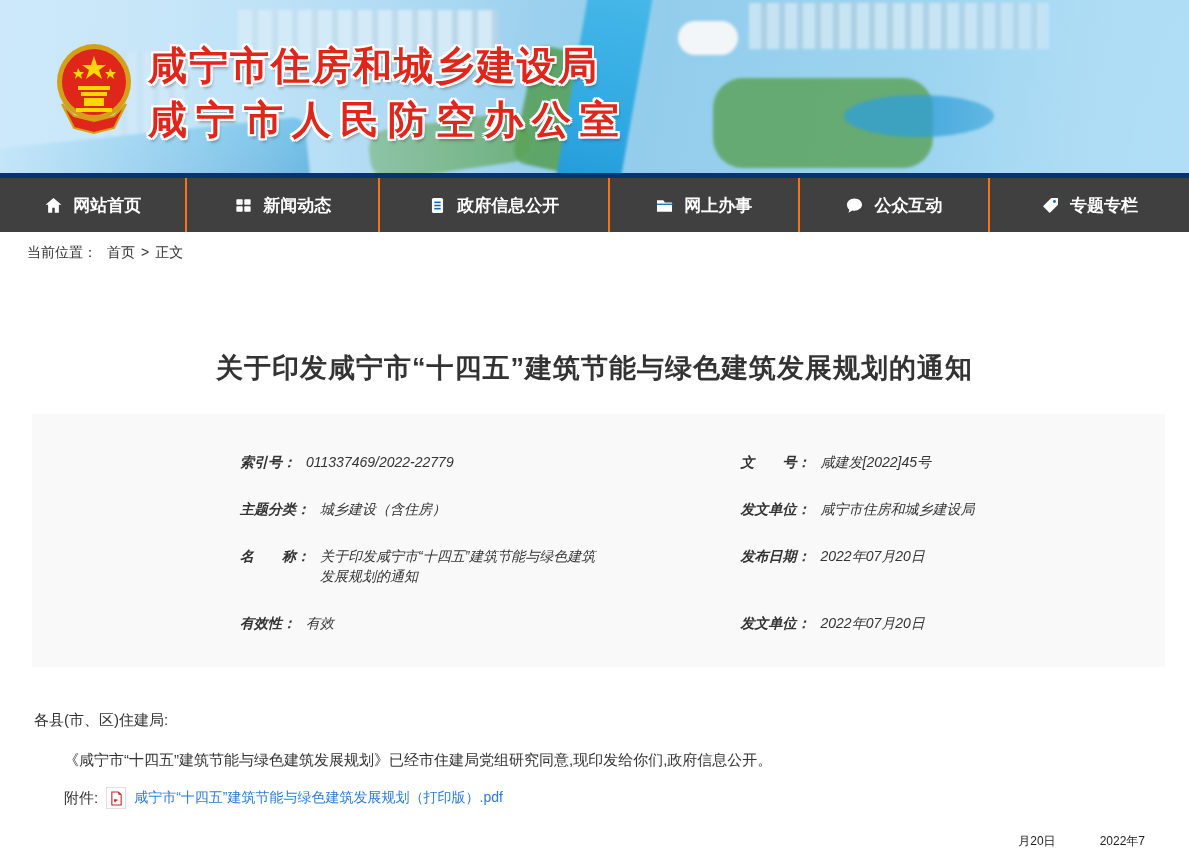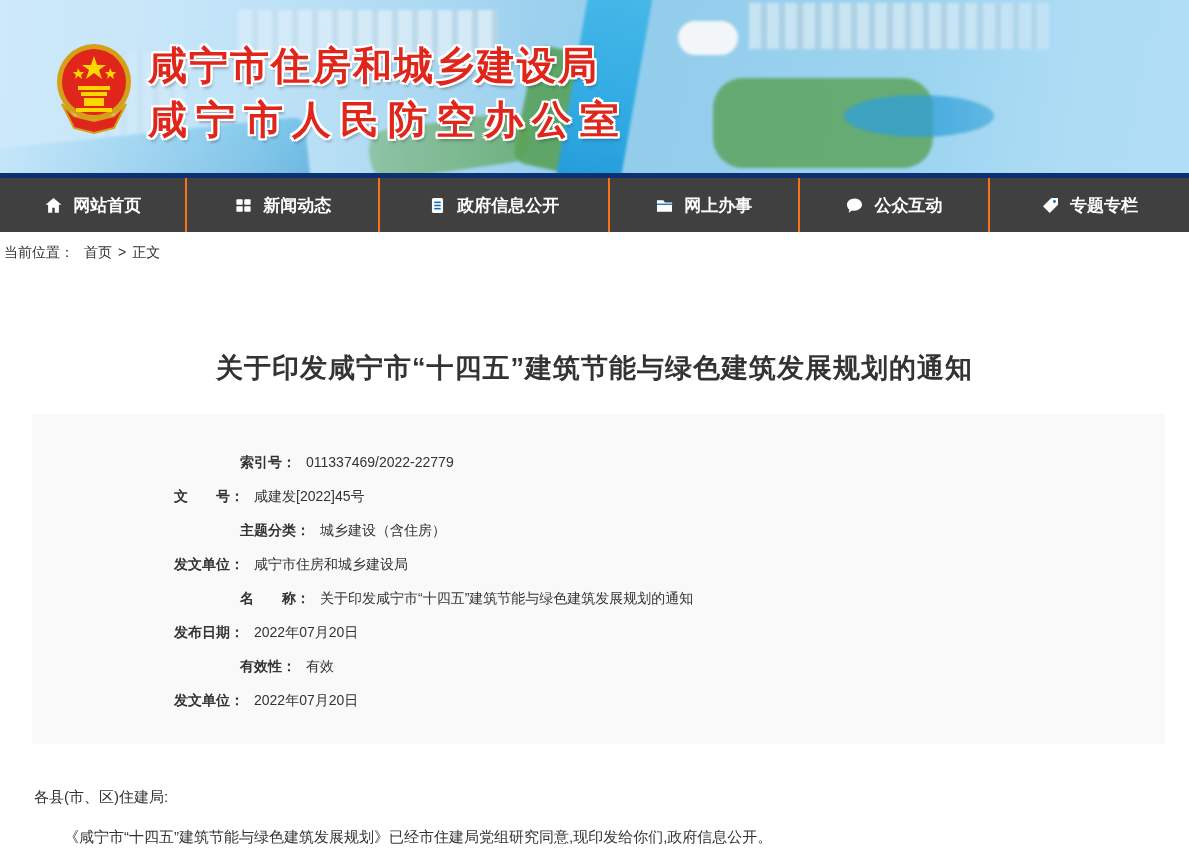--- a/index.html
+++ b/index.html
@@ -51,31 +51,31 @@
   .nav-item + .nav-item { border-left:2px solid #f97316; }
   .nav-item:nth-child(1){ flex:0 0 15.6%; }
   .nav-item:nth-child(2){ flex:0 0 16.2%; }
   .nav-item:nth-child(3){ flex:0 0 19.3%; }
   .nav-item:nth-child(4){ flex:0 0 16.0%; }
   .nav-item:nth-child(5){ flex:0 0 16.0%; }
   .nav-item:nth-child(6){ flex:1; }
   .nav-item svg { width:19px; height:19px; }
 
   
-  .breadcrumb { padding:12px 0 0 4px; font-size:14px; color:#333; }
+  .breadcrumb { padding:12px 0 0 4px; font-size:14px; color:#333;margin-left:23px; }
   .breadcrumb a { color:#333; text-decoration:none; cursor:pointer; }
   .breadcrumb .sep { margin:0 6px; }
   .breadcrumb .pre { margin-right:10px; }
 
   
   .article-title { margin-top:88px; text-align:center; font-size:27px; font-weight:bold;
     color:#333; letter-spacing:1px; }
 
   .meta-panel { margin:28px 24px 0 32px; background:#f9f9f9; padding:38px 0 34px 0; }
-  .meta-grid { display:grid; grid-template-columns:1fr; row-gap:14px; }
+  .meta-grid { display:grid; grid-template-columns:1fr 1fr; row-gap:27px;font-style:italic; }
   .meta-cell { display:flex; align-items:flex-start; font-size:14px; line-height:20px; }
   .meta-cell.left { padding-left:208px; }
   .meta-cell.right { padding-left:142px; }
   .meta-label { font-weight:bold; white-space:pre; flex:0 0 auto; }
   .meta-value { margin-left:10px; }
 
   
   .doc-body { margin:42px 34px 0 34px; font-size:15px; color:#333; }
   .salutation { line-height:22px; }
   .paragraph { margin-top:18px; text-indent:2em; line-height:22px; }
@@ -213,17 +213,28 @@
     <div class="meta-cell right">
       <span class="meta-label">发文单位：</span>
       <span class="meta-value">2022年07月20日</span>
     </div>
   </div>
 </div>
 
 <div class="doc-body">
   <div class="salutation">各县(市、区)住建局:</div>
   <div class="paragraph">《咸宁市“十四五”建筑节能与绿色建筑发展规划》已经市住建局党组研究同意,现印发给你们,政府信息公开。</div>
+  <div class="attachment-row">
+    <span class="attach-label">附件:</span>
+    <span class="pdf-icon">
+      <svg viewBox="0 0 14 16" width="13" height="15">
+          <path d="M2 1h7l3 3v11H2z" fill="#fff" stroke="#c62828" stroke-width="1.2"></path>
+          <path d="M9 1l3 3H9z" fill="#c62828"></path>
+          <path d="M4 9c1.5-.4 3.5-.4 5 .6-1.8.4-3 1.6-3.6 3C4.8 11.4 4.3 10.2 4 9z" fill="#c62828"></path>
+        </svg>
+    </span>
+    <a class="attach-link">咸宁市“十四五”建筑节能与绿色建筑发展规划（打印版）.pdf</a>
+  </div>
   <div class="date-row">
     <span>月20日</span>
     <span>2022年7</span>
   </div>
 </div>
 
 </body></html>

